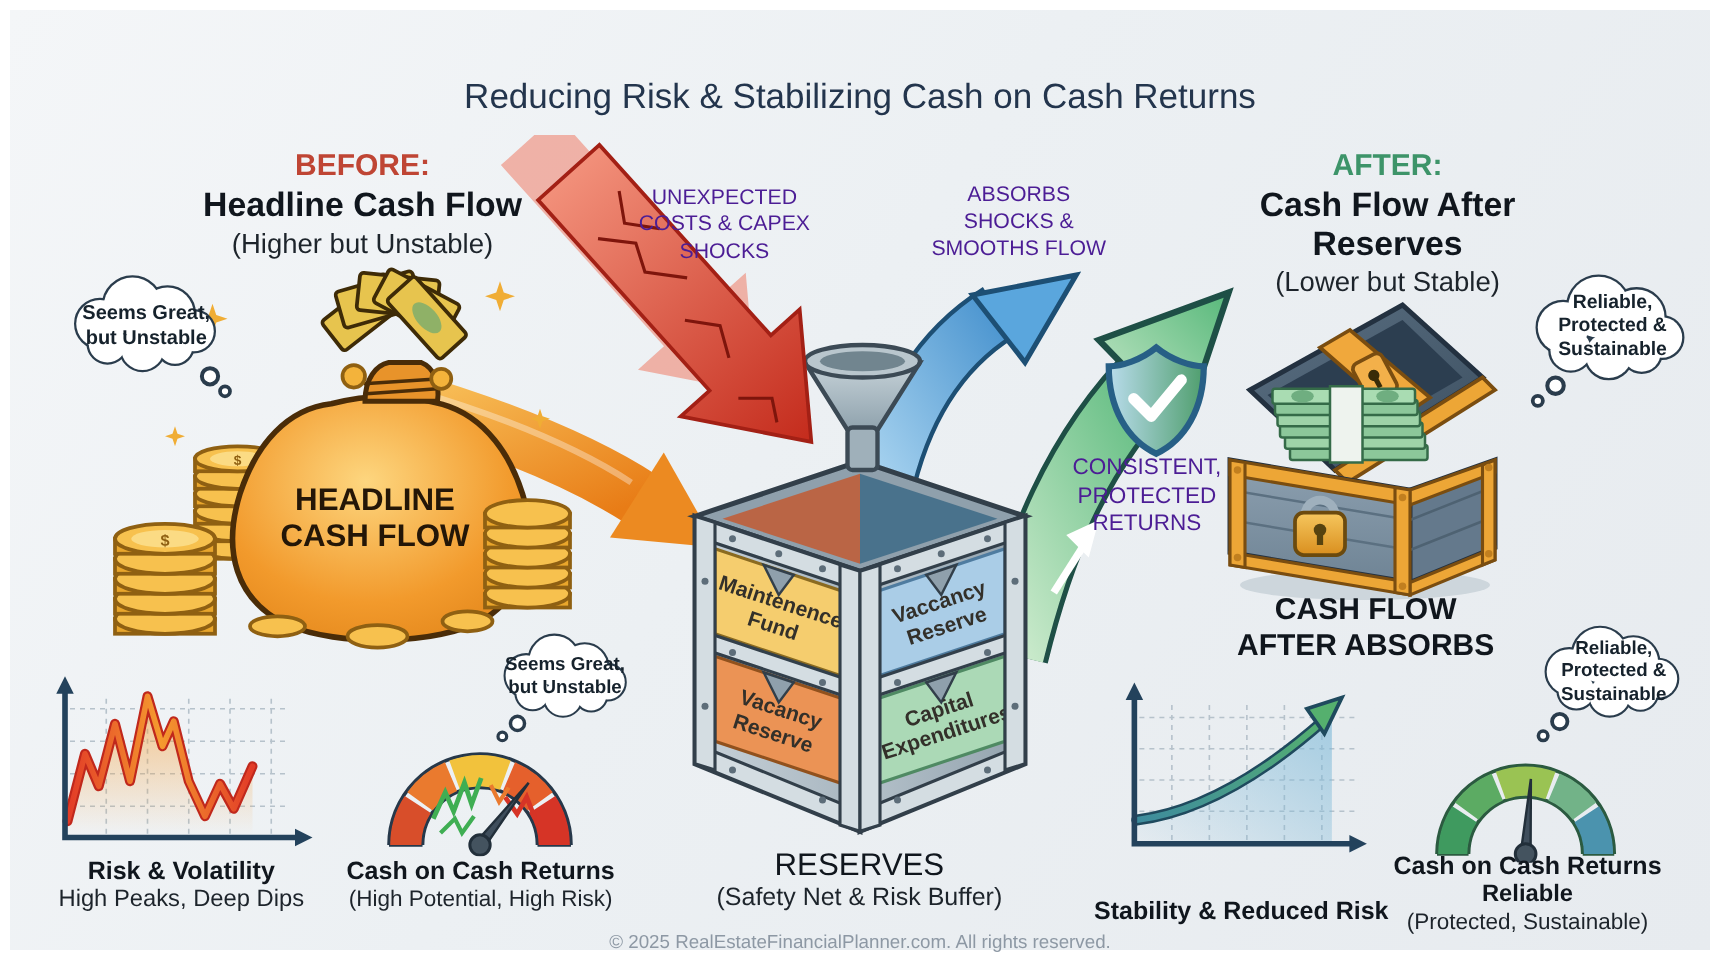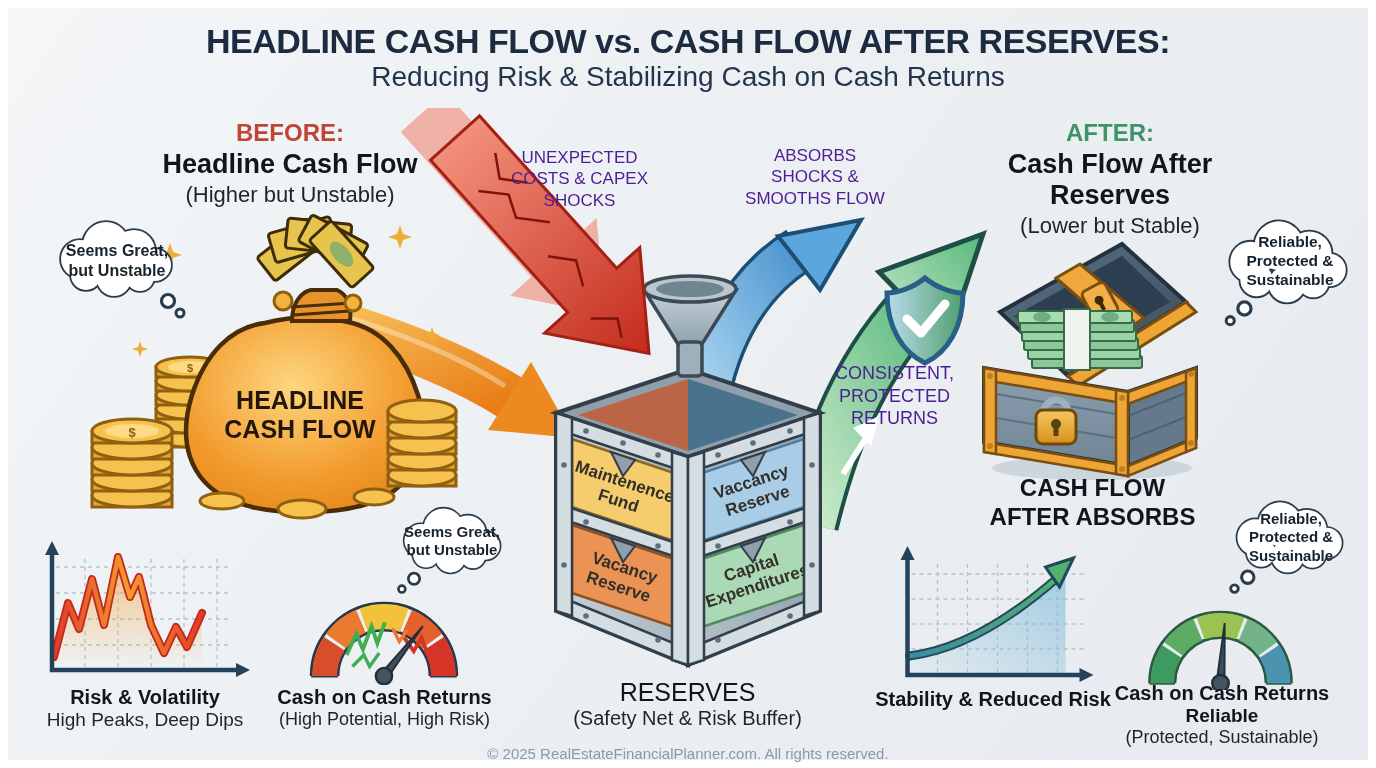--- a/index.html
+++ b/index.html
@@ -36,21 +36,20 @@
   .panel-text{font-family:"Liberation Sans",sans-serif;font-size:17px;font-weight:700;fill:#33302a;}
   .z5{z-index:5;} .z6{z-index:6;}
   svg{display:block;}
 </style>
 </head>
 <body>
 
 <div class="stage">
   <div class="bg"></div>
 
-  <div class="abs ctr title-1">HEADLINE CASH FLOW vs. CASH FLOW AFTER RESERVES:</div>
   <div class="abs ctr title-2">Reducing Risk &amp; Stabilizing Cash on Cash Returns</div>
 
   <div class="abs ctr col-head" style="left:135px;top:119px;width:310px;">
     <div class="kicker red">BEFORE:</div>
     <div class="head">Headline Cash Flow</div>
     <div class="note">(Higher but Unstable)</div>
   </div>
 
   <div class="abs ctr col-head" style="left:945px;top:119px;width:330px;">
     <div class="kicker green">AFTER:</div>
@@ -404,21 +403,21 @@
   <div class="abs ctr lbl z5" style="left:497px;top:147px;width:165px;font-size:17px;">
     <span>UNEXPECTED</span>
     <span>COSTS &amp; CAPEX</span>
     <span>SHOCKS</span>
   </div>
   <div class="abs ctr lbl z5" style="left:735px;top:145px;width:160px;font-size:17px;">
     <span>ABSORBS</span>
     <span>SHOCKS &amp;</span>
     <span>SMOOTHS FLOW</span>
   </div>
-  <div class="abs ctr lbl z5" style="left:822px;top:362px;width:145px;font-size:18px;">
+  <div class="abs ctr lbl z5" style="left:845px;top:362px;width:145px;font-size:18px;">
     <span>CONSISTENT,</span>
     <span>PROTECTED</span>
     <span>RETURNS</span>
   </div>
 
   <div class="abs z6" style="left:42px;top:207px;width:150px;height:115px;">
     <svg width="150" height="115" viewBox="0 0 150 115">
       <g fill="#ffffff" stroke="#2a3c4c" stroke-width="3.6">
         <circle cx="38" cy="52" r="19"></circle>
           <circle cx="64" cy="38" r="23"></circle>
@@ -611,21 +610,21 @@
       <path d="M24,32 H196 M24,57 H196 M24,82 H196 M24,107 H196"></path>
     </g>
     <path d="M22,114 C70,108 120,82 178,30 L178,131 L22,131 Z" fill="url(#groA)"></path>
     <path d="M22,114 C70,108 120,80 172,34" fill="none" stroke="#1f4a5e" stroke-width="9" stroke-linecap="round"></path>
     <path d="M22,114 C70,108 120,80 172,34" fill="none" stroke="url(#groL)" stroke-width="5" stroke-linecap="round"></path>
     <polygon points="186,16 158,25 172,45" fill="#55b06e" stroke="#1f4a5e" stroke-width="3"></polygon>
     <path d="M20,14 L20,133 L196,133" fill="none" stroke="#23425c" stroke-width="4.5"></path>
     <polygon points="20,4 13,18 27,18" fill="#23425c"></polygon>
     <polygon points="206,133 192,126 192,140" fill="#23425c"></polygon>
   </svg>
-  <div class="abs ctr chart-cap" style="left:868px;top:688px;width:250px;">
+  <div class="abs ctr chart-cap" style="left:868px;top:718px;width:250px;">
     <div class="t">Stability &amp; Reduced Risk</div>
   </div>
 
   <svg class="abs" style="left:1128px;top:588px;" width="185" height="102" viewBox="0 0 190 105">
     <path d="M22,98 A73 73 0 0 1 168,98" fill="none" stroke="#2b5a40" stroke-width="3"></path>
     <path d="M48,98 A47 47 0 0 1 142,98" fill="none" stroke="#2b5a40" stroke-width="3"></path>
     <path d="M22,98 H48 M142,98 H168" stroke="#2b5a40" stroke-width="3"></path>
     <g fill="none" stroke-width="24">
       <path d="M35,98 A60 60 0 0 1 44.7,65.3" stroke="#3f9a5f"></path>
       <path d="M46.5,62.7 A60 60 0 0 1 71.6,42.8" stroke="#5cab63"></path>

